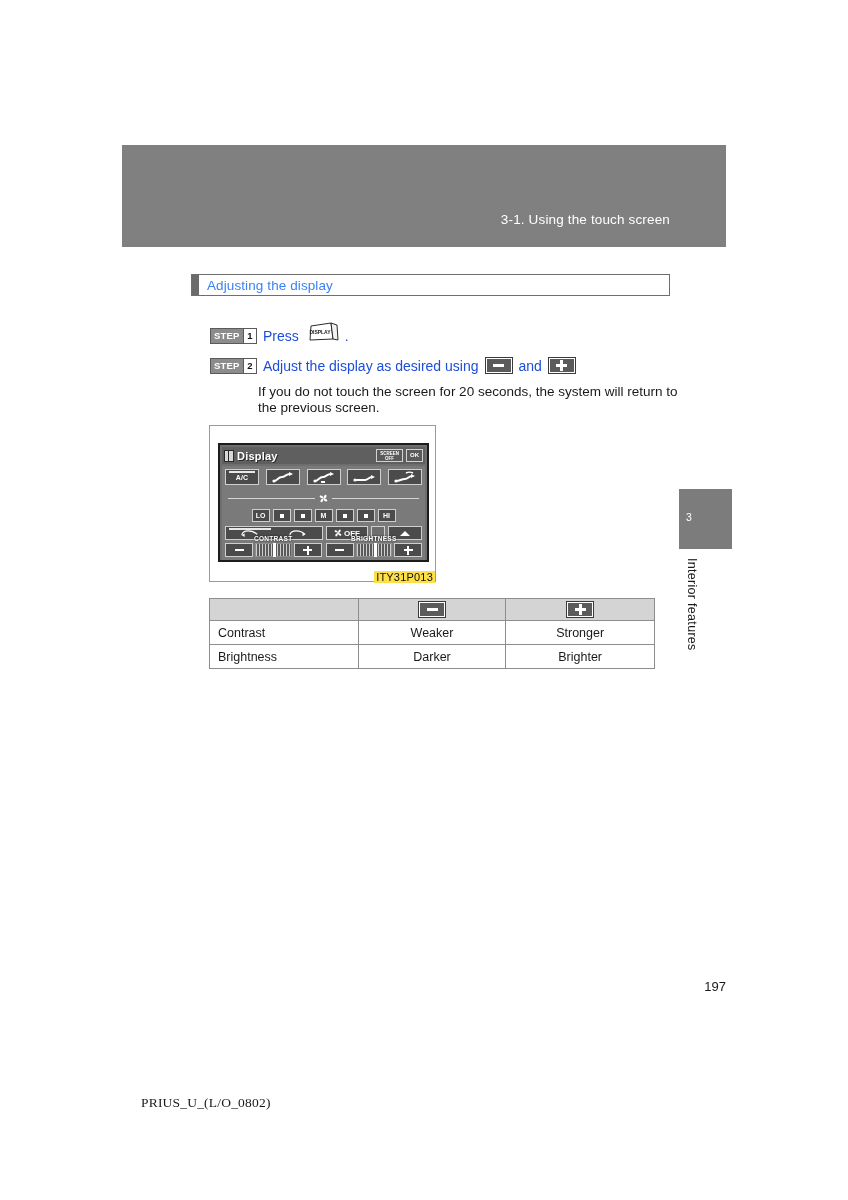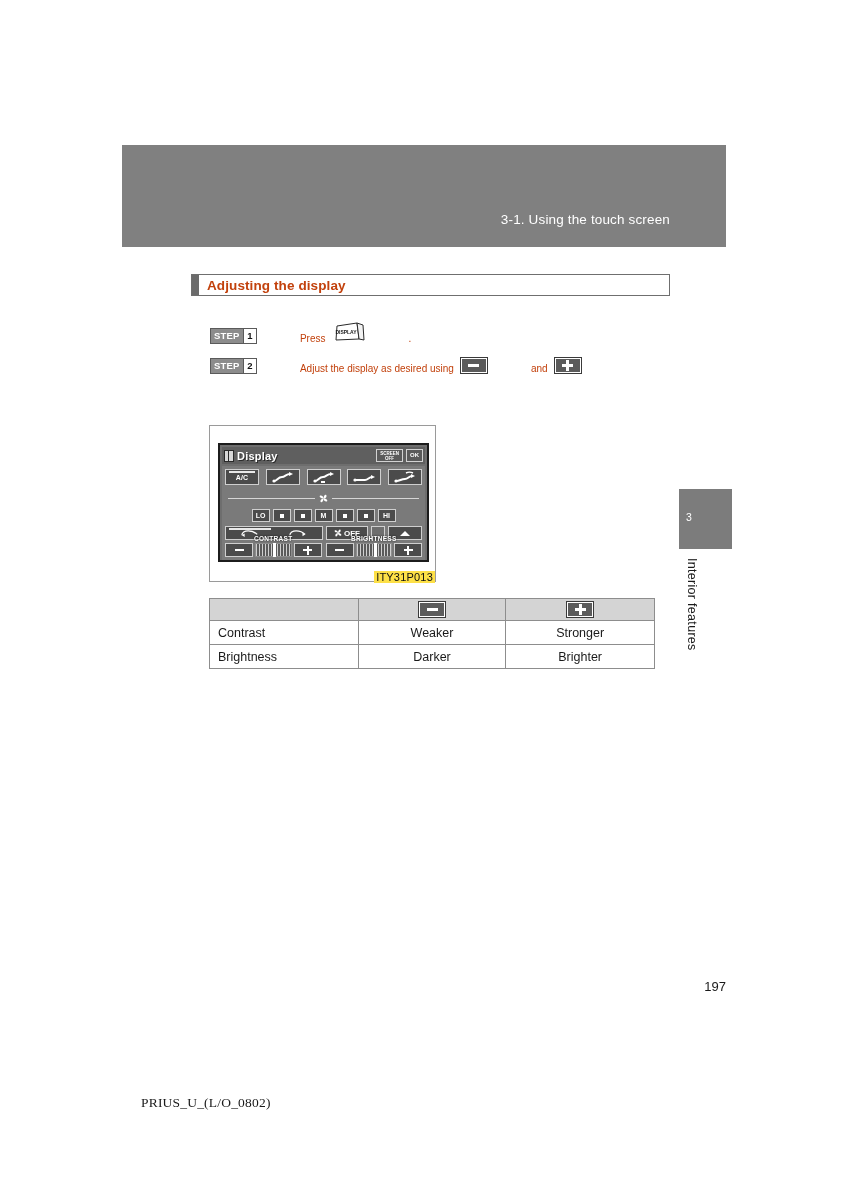--- a/index.html
+++ b/index.html
@@ -49,24 +49,24 @@
     align-items: center;
   }
   .section-bar .tab-mark {
     width: 7px;
     height: 100%;
     background: #6b6b6b;
     flex: 0 0 auto;
   }
   .section-bar .section-title {
     font-size: 13.5px;
-    font-weight: bold;
+    font-weight: normal;
     padding-left: 8px;
     letter-spacing: 0.1px;
-    color: #c2410c;
+    color: #3b82f6;
   }
 
   
   .steps {
     position: absolute;
     left: 210px;
     top: 320px;
     width: 470px;
   }
   .step-row {
@@ -96,24 +96,23 @@
   .step-badge .sb-num {
     background: #ffffff;
     color: #111111;
     font-size: 9.5px;
     font-weight: bold;
     line-height: 14px;
     padding: 0 3.5px;
     border-left: 1px solid #5a5a5a;
   }
   .step-text {
-    font-size: 10px;
-    color: #c2410c;
+    font-size: 14px;
+    color: #1d4ed8;
     white-space: nowrap;
-    margin-left: 37px;
   }
 
   
   .display-btn {
     display: inline-block;
     position: relative;
     width: 34px;
     height: 24px;
     margin: 0 4px 0 8px;
     vertical-align: middle;
@@ -498,20 +497,21 @@
     <span class="step-text">Adjust the display as desired using</span>
     <span class="key">
         <span class="bar-h"></span>
       </span>
     <span class="step-text">and</span>
     <span class="key">
         <span class="plus-wrap"></span>
       </span>
   </div>
 
+  <div class="step-note">If you do not touch the screen for 20 seconds, the system will return to the previous screen.</div>
 </div>
 
 <div class="figure">
   <div class="screen">
 
     <div class="scr-titlebar">
       <span class="scr-book"></span>
       <span class="scr-title">Display</span>
       <span class="scr-title-btns">
         <span class="scr-btn">

